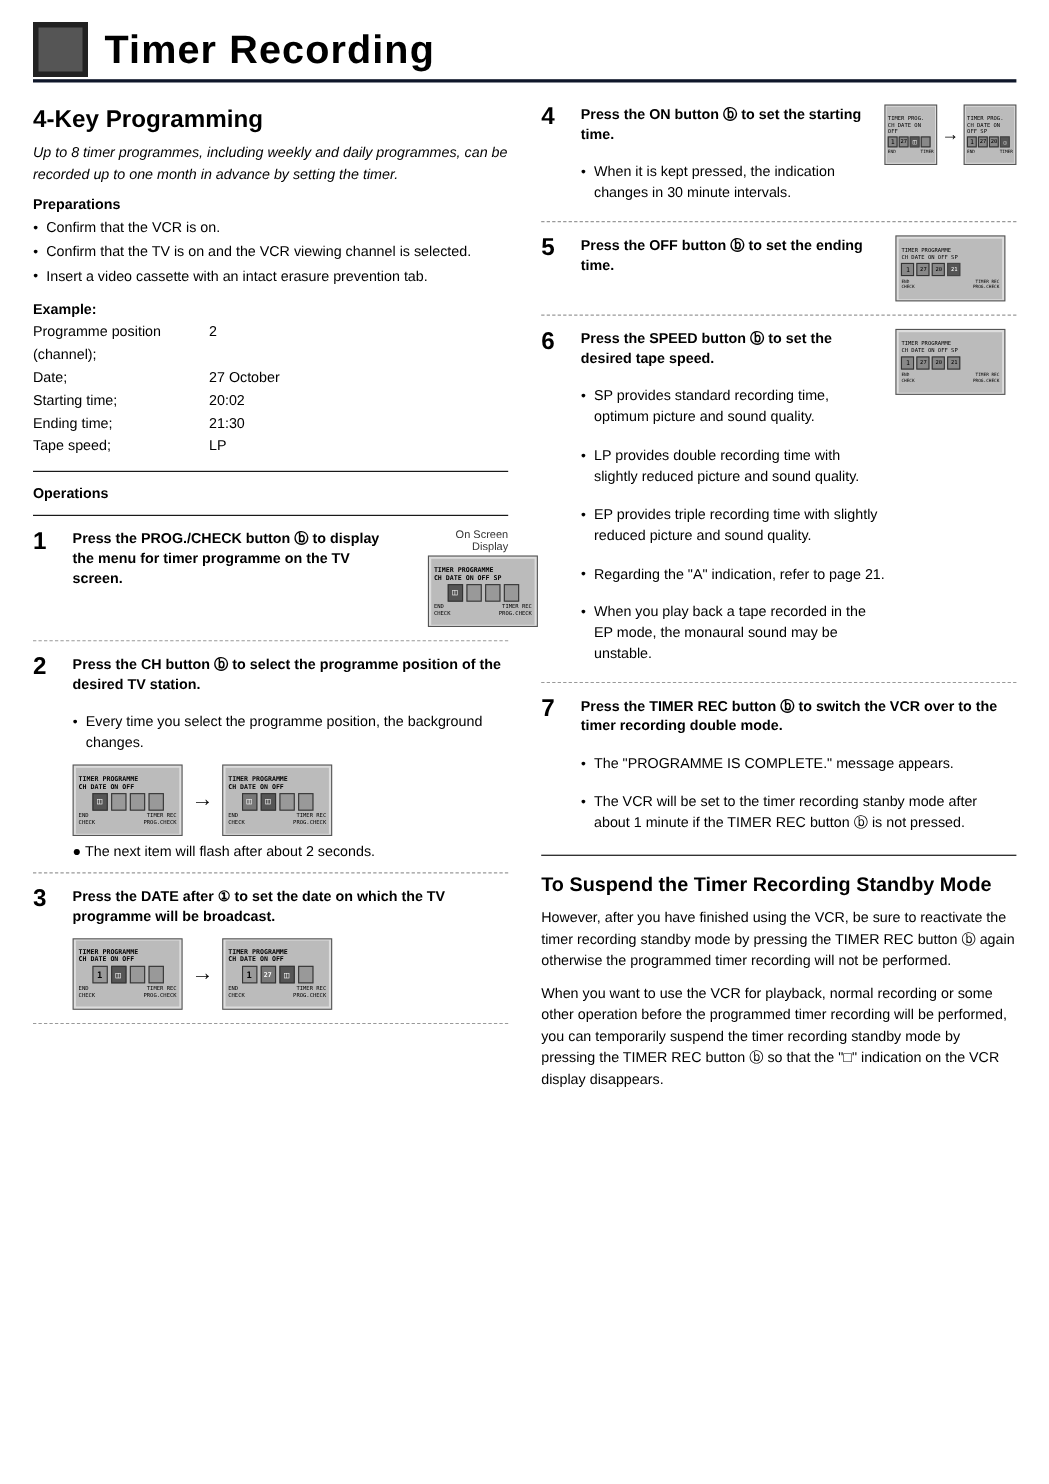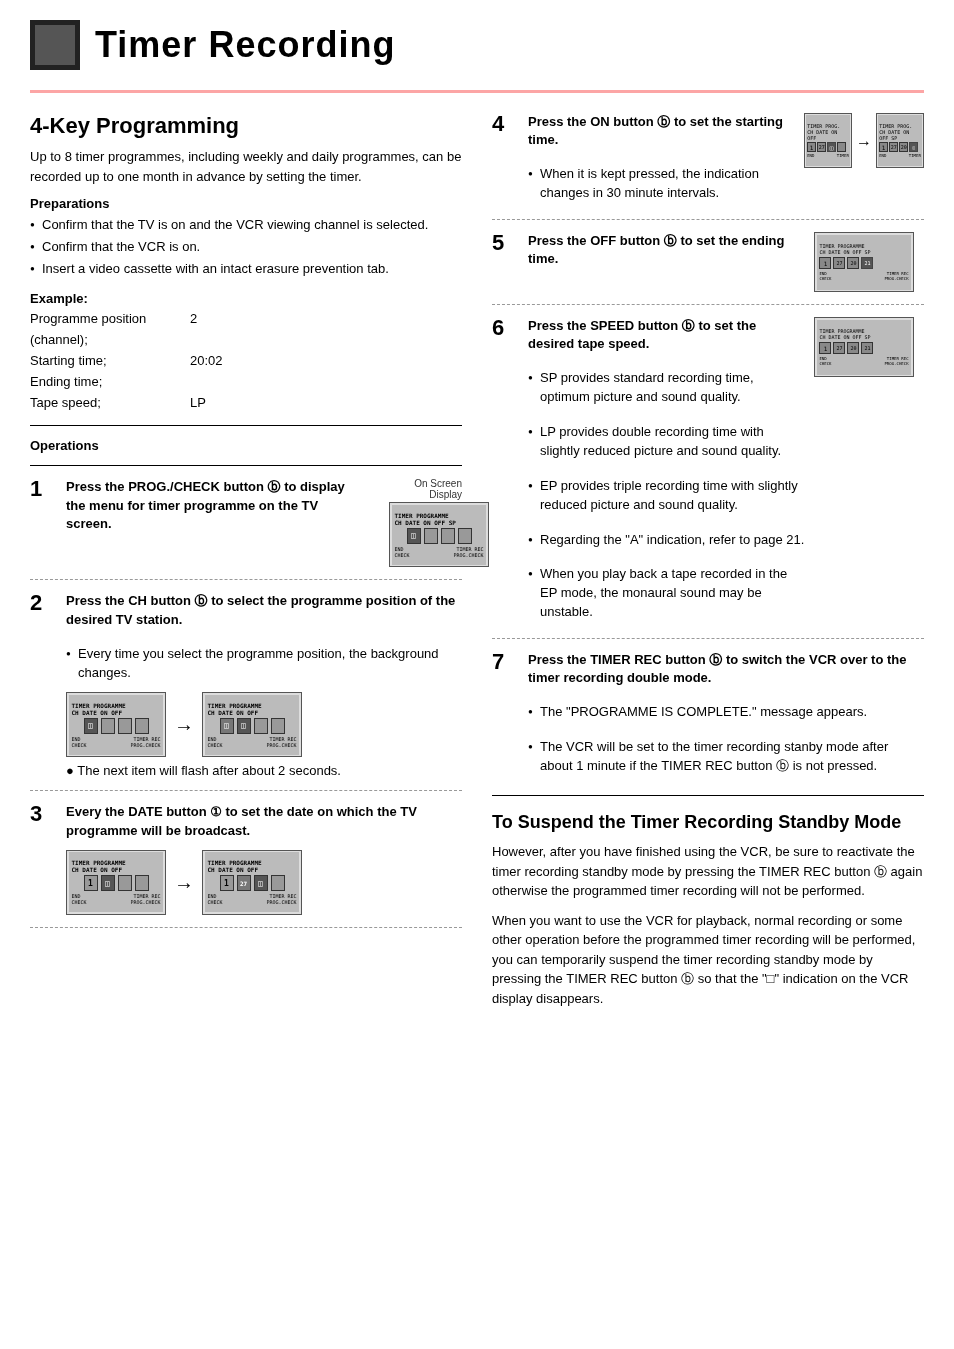--- a/index.html
+++ b/index.html
@@ -11,22 +11,22 @@
       width: 954px;
       min-height: 1349px;
       padding: 20px 30px;
     }
 
     
     .header {
       display: flex;
       align-items: center;
       margin-bottom: 20px;
-      border-bottom: 3px solid #fca5a5;
-      padding-bottom: 20px;
+      border-bottom: 3px solid #0f172a;
+      padding-bottom: 2px;
     }
     .header-icon {
       width: 50px;
       height: 50px;
       background: #222;
       margin-right: 15px;
       flex-shrink: 0;
       position: relative;
     }
     .header-icon::after {
@@ -53,20 +53,21 @@
     .right-col {}
 
     .section-title {
       font-size: 22px;
       font-weight: bold;
       margin-bottom: 8px;
     }
     .section-subtitle {
       font-size: 13px;
       line-height: 1.5;
+      font-style: italic;
     }
 
     .sub-heading {
       font-weight: bold;
       font-size: 13px;
       margin-bottom: 5px;
       margin-top: 10px;
     }
 
     ul.bullets {
@@ -237,37 +238,42 @@
 </div>
 
 <div class="main-content">
 
   <div class="left-col">
     <div class="section-title">4-Key Programming</div>
     <div class="section-subtitle">Up to 8 timer programmes, including weekly and daily programmes, can be recorded up to one month in advance by setting the timer.</div>
 
     <div class="sub-heading">Preparations</div>
     <ul class="bullets">
+      <li>Confirm that the VCR is on.</li>
       <li>Confirm that the TV is on and the VCR viewing channel is selected.</li>
-      <li>Confirm that the VCR is on.</li>
       <li>Insert a video cassette with an intact erasure prevention tab.</li>
     </ul>
 
     <div class="example-block">
       <div class="ex-label">Example:</div>
       <div class="example-row">
         <span>Programme position (channel);</span>
         <span>2</span>
       </div>
       <div class="example-row">
+        <span>Date;</span>
+        <span>27 October</span>
+      </div>
+      <div class="example-row">
         <span>Starting time;</span>
         <span>20:02</span>
       </div>
       <div class="example-row">
         <span>Ending time;</span>
+        <span>21:30</span>
       </div>
       <div class="example-row">
         <span>Tape speed;</span>
         <span>LP</span>
       </div>
     </div>
 
     <hr class="divider-solid">
 
     <div class="sub-heading">Operations</div>
@@ -373,21 +379,21 @@
         </div>
       </div>
       <div style="margin-left:36px; font-size:13px;">● The next item will flash after about 2 seconds.</div>
     </div>
     <hr class="divider">
 
     <div style="margin-bottom:10px;">
       <div style="display:grid; grid-template-columns:28px 1fr; gap:0 8px;">
         <div class="step-num">3</div>
         <div>
-          <div class="step-title">Every the DATE button ① to set the date on which the TV programme will be broadcast.</div>
+          <div class="step-title">Press the DATE after ① to set the date on which the TV programme will be broadcast.</div>
         </div>
       </div>
       <div style="display:flex; align-items:center; gap:8px; margin: 6px 0 6px 36px;">
         <div class="screen-box">
           <div class="screen-box-inner">
             <div class="screen-top-row">
                 <span>TIMER PROGRAMME</span>
               </div>
             <div class="screen-top-row">
                 <span>CH DATE ON  OFF</span>

